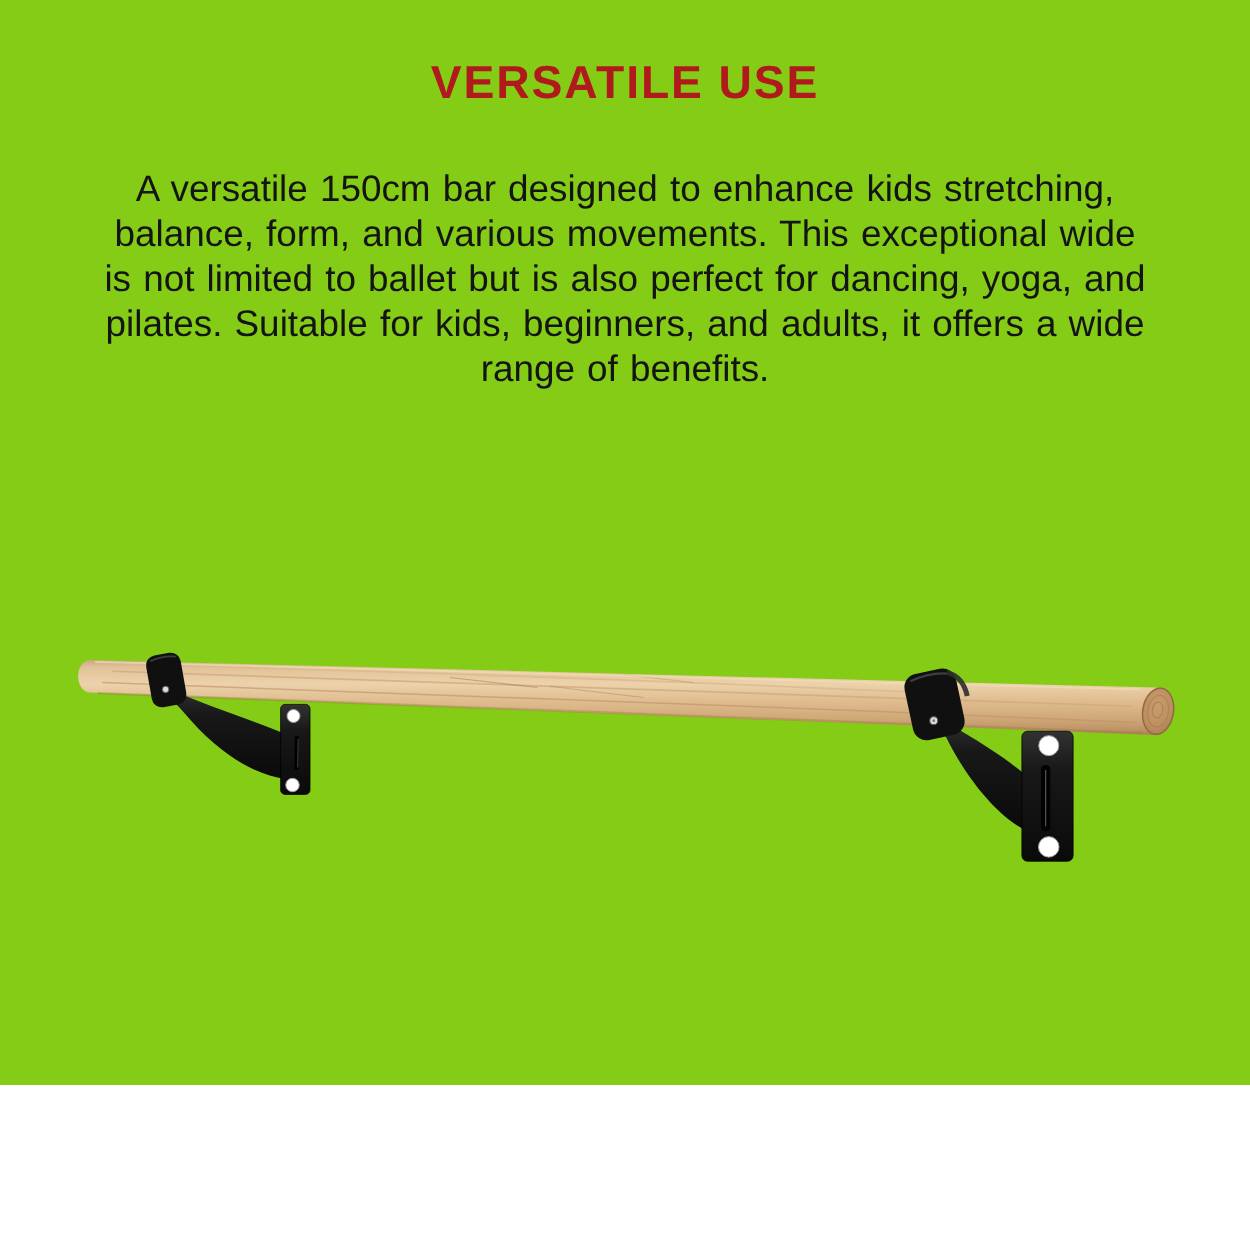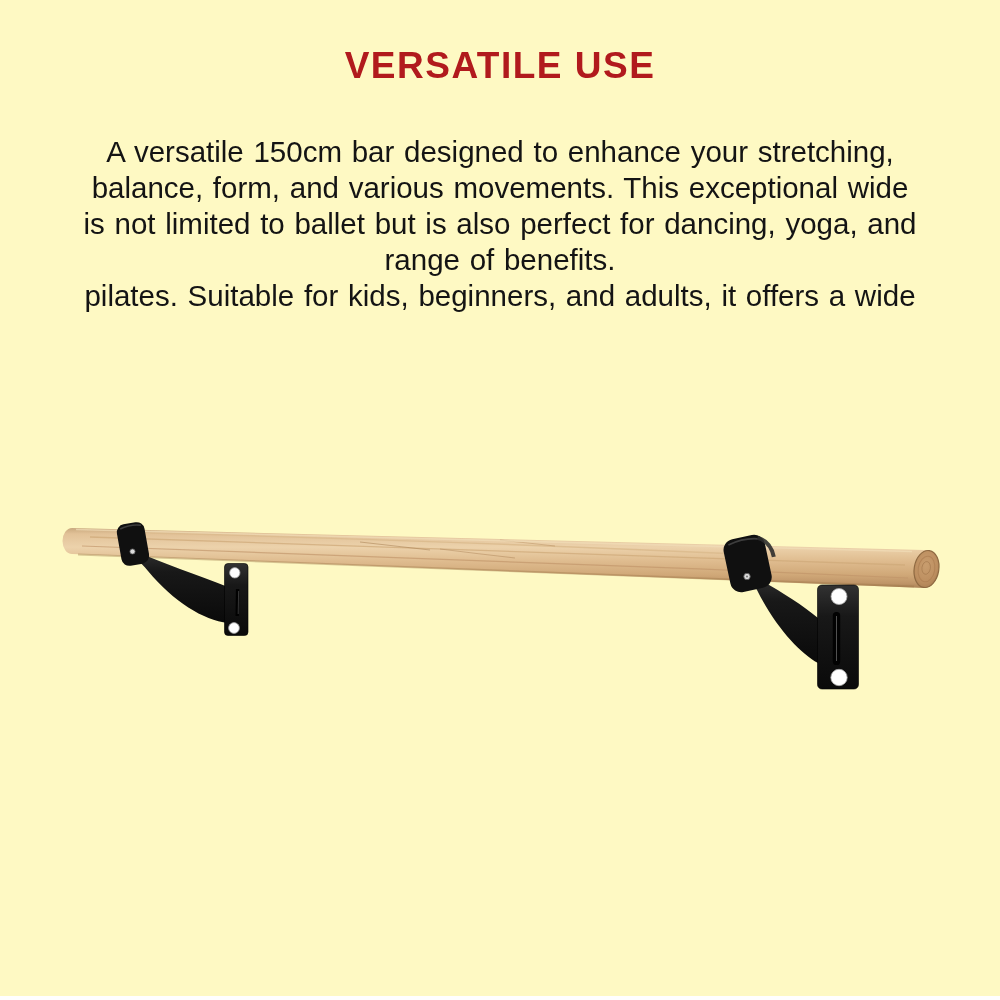--- a/index.html
+++ b/index.html
@@ -4,22 +4,22 @@
 <style>
   html, body {
     margin: 0;
     padding: 0;
     background: #ffffff;
     font-family: "Liberation Sans", sans-serif;
   }
   .page {
     position: relative;
     width: 1000px;
-    height: 996px;
-    background: #fef9c3;
+    height: 868px;
+    background: #84cc16;
     overflow: hidden;
     text-decoration: underline;
   }
   .title {
     position: absolute;
     top: 44px;
     left: 0;
     right: 0;
     margin: 0;
     text-align: center;
@@ -53,25 +53,25 @@
   }
 </style>
 </head>
 <body>
 
 <div class="page">
 
   <h1 class="title">VERSATILE USE</h1>
 
   <div class="description">
-    <div class="line">A versatile 150cm bar designed to enhance your stretching,</div>
+    <div class="line">A versatile 150cm bar designed to enhance kids stretching,</div>
     <div class="line">balance, form, and various movements. This exceptional wide</div>
     <div class="line">is not limited to ballet but is also perfect for dancing, yoga, and</div>
+    <div class="line">pilates. Suitable for kids, beginners, and adults, it offers a wide</div>
     <div class="line">range of benefits.</div>
-    <div class="line">pilates. Suitable for kids, beginners, and adults, it offers a wide</div>
   </div>
 
   <svg class="photo" viewBox="0 0 1000 260" role="img" aria-label="Light wooden 150cm barre bar held by two black steel wall-mount brackets, angled slightly downward to the right">
     <defs>
       <linearGradient id="woodGrad" x1="0" y1="0" x2="0" y2="1">
         <stop offset="0" stop-color="#c9a97e"></stop>
         <stop offset="0.10" stop-color="#e2c298"></stop>
         <stop offset="0.32" stop-color="#ecd2ab"></stop>
         <stop offset="0.55" stop-color="#dfbc8f"></stop>
         <stop offset="0.78" stop-color="#d0a878"></stop>

